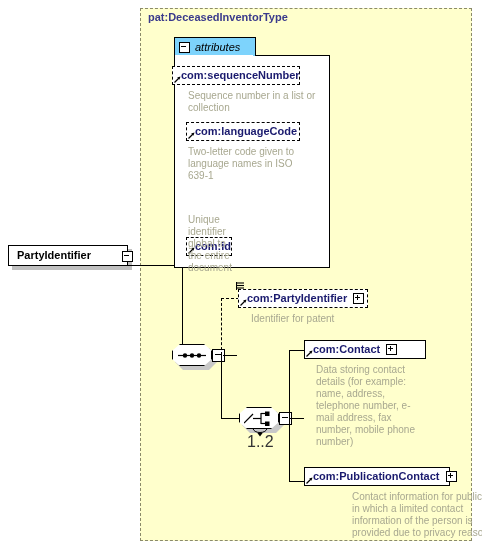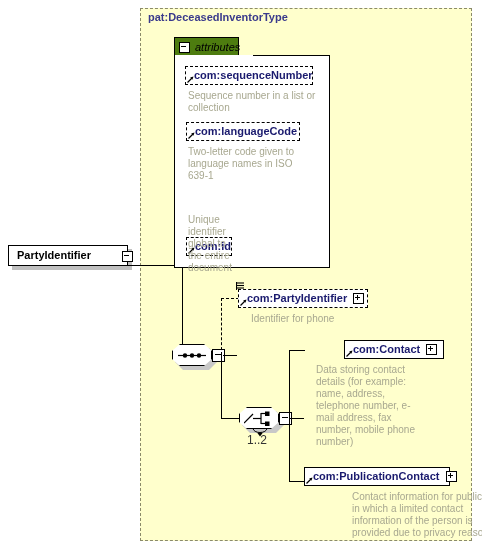--- a/index.html
+++ b/index.html
@@ -23,22 +23,22 @@
     font-size:11px;font-weight:bold;color:#3a3a8c;
     letter-spacing:0px;white-space:nowrap;
   }
 
   
   #attributes-box{
     position:absolute;left:174px;top:55px;width:156px;height:213px;
     background:#ffffff;border:1px solid #000;box-sizing:border-box;
   }
   #attributes-tab{
-    position:absolute;left:174px;top:37px;width:65px;height:19px;
-    background:#4d7c0f;border:1px solid #000;border-bottom:none;
+    position:absolute;left:174px;top:37px;width:82px;height:19px;
+    background:#7dd3fc;border:1px solid #000;border-bottom:none;
     box-sizing:border-box;
   }
   #attributes-tab .tab-inner{
     position:absolute;left:0;top:0;width:100%;height:100%;
     display:flex;align-items:center;gap:5px;padding-left:4px;box-sizing:border-box;
   }
   .pm-box{
     width:9px;height:9px;border:1px solid #000;background:#fff;
     position:relative;flex:0 0 auto;
   }
@@ -108,21 +108,21 @@
   .comp-body{
     position:absolute;left:0;top:0;width:40px;height:22px;background:#ffffff;
     border:1px solid #000;box-sizing:border-box;
     clip-path:polygon(8px 0,32px 0,40px 7px,40px 15px,32px 22px,8px 22px,0 15px,0 7px);
   }
   .comp-tgl{
     position:absolute;left:40px;top:5px;width:11px;height:11px;border:1px solid #000;background:#fff;
   }
   .comp-tgl::before{content:"";position:absolute;left:2px;top:4px;width:6px;height:1px;background:#000;}
   .card{
-    position:absolute;font-size:12px;color:#333;white-space:nowrap;
+    position:absolute;font-size:16px;color:#333;white-space:nowrap;
   }
   .card-arrow{position:absolute;}
 
   
   .list-icon{position:absolute;width:9px;height:10px;}
 </style>
 </head>
 <body>
 
 <div class="canvas">
@@ -148,21 +148,21 @@
 
   <div id="attributes-box"></div>
   <div id="attributes-tab">
     <div class="tab-inner">
       <span class="pm-box"></span>
       <span class="lbl">attributes</span>
     </div>
   </div>
   <div id="attr-tab-mask"></div>
 
-  <div class="attr-node" style="left:185px;top:66px;">
+  <div class="attr-node" style="left:172px;top:66px;">
     <div class="shadow" style="left:4px;top:4px;width:128px;height:19px;"></div>
     <div class="node-box dashed" style="width:128px;">
       <svg class="attr-arrow" viewBox="0 0 7 7">
         <path d="M0.5,6.5 L5,2" stroke="#000" stroke-width="1.2" fill="none"></path>
         <path d="M6.5,0.5 L3.2,1.6 L5.4,3.8 Z" fill="#000"></path>
       </svg>
       <span class="nm">com:sequenceNumber</span>
     </div>
   </div>
   <div class="doc" style="left:188px;top:90px;width:132px;">Sequence number in a list or collection</div>
@@ -221,21 +221,21 @@
       <span class="nm">com:PartyIdentifier</span>
       <span class="tgl plus"></span>
     </div>
     <svg class="list-icon" style="left:-2px;top:-7px;" viewBox="0 0 9 10">
       <line x1="1" y1="1" x2="8" y2="1" stroke="#000" stroke-width="1.1"></line>
       <line x1="1" y1="3.5" x2="8" y2="3.5" stroke="#000" stroke-width="1.1"></line>
       <line x1="1" y1="6" x2="8" y2="6" stroke="#000" stroke-width="1.1"></line>
       <line x1="0.5" y1="0" x2="0.5" y2="8" stroke="#000" stroke-width="1.1"></line>
     </svg>
   </div>
-  <div class="doc" style="left:251px;top:313px;width:150px;">Identifier for phone</div>
+  <div class="doc" style="left:251px;top:313px;width:150px;">Identifier for patent</div>
 
   <div class="compositor" style="left:239px;top:407px;">
     <div class="comp-shadow"></div>
     <div class="comp-body"></div>
     <svg style="position:absolute;left:5px;top:4px;width:30px;height:15px;" viewBox="0 0 30 15">
       <line x1="0" y1="12" x2="9" y2="3" stroke="#000" stroke-width="1.2"></line>
       <line x1="9" y1="7.5" x2="17" y2="7.5" stroke="#000" stroke-width="1.2"></line>
       <line x1="17" y1="2" x2="17" y2="13" stroke="#000" stroke-width="1.2"></line>
       <line x1="17" y1="2.5" x2="22" y2="2.5" stroke="#000" stroke-width="1.2"></line>
       <line x1="17" y1="12.5" x2="22" y2="12.5" stroke="#000" stroke-width="1.2"></line>
@@ -250,21 +250,21 @@
   </svg>
   <div class="card" style="left:247px;top:433px;">1..2</div>
 
   <div class="ln lnh" style="left:290px;top:418px;width:14px;"></div>
   <div class="ln lnv" style="left:289px;top:350px;height:131px;"></div>
   <div class="ln lnh" style="left:289px;top:350px;width:16px;"></div>
   <div class="ln lnh" style="left:289px;top:481px;width:16px;"></div>
 
   <div class="attr-node" style="left:304px;top:340px;">
     <div class="shadow" style="left:4px;top:4px;width:100px;height:19px;"></div>
-    <div class="node-box solid" style="width:100px;padding-right:11px;margin-left:40px;">
+    <div class="node-box solid" style="width:122px;padding-right:11px;">
       <svg class="attr-arrow" viewBox="0 0 7 7">
         <path d="M0.5,6.5 L5,2" stroke="#000" stroke-width="1.2" fill="none"></path>
         <path d="M6.5,0.5 L3.2,1.6 L5.4,3.8 Z" fill="#000"></path>
       </svg>
       <span class="nm">com:Contact</span>
       <span class="tgl plus"></span>
     </div>
   </div>
   <div class="doc" style="left:316px;top:364px;width:100px;">Data storing contact details (for example: name, address, telephone number, e-mail address, fax number, mobile phone number)</div>
 

